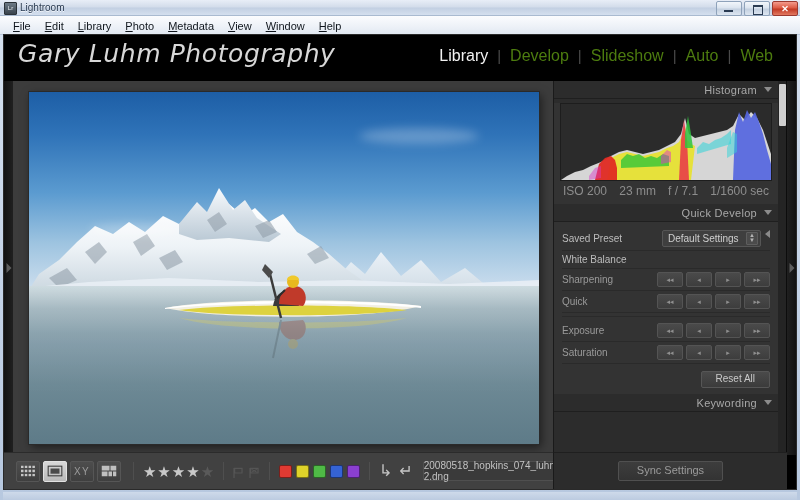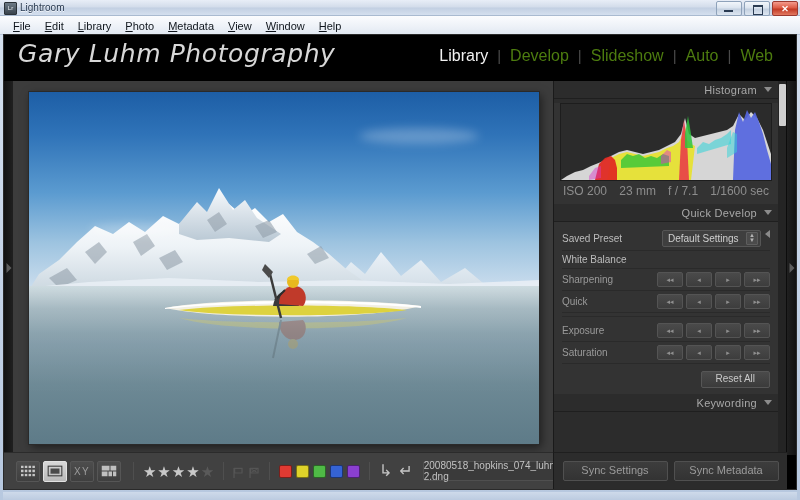--- a/index.html
+++ b/index.html
@@ -648,20 +648,19 @@
         </div>
 
         <div class="filename">
           <span>20080518_hopkins_074_luhm-2.dng</span>
           <div class="fn-tri"></div>
         </div>
       </div>
 
       <div class="lr-syncbar">
         <div class="sync-btn">Sync Settings</div>
-        <div class="sync-btn">Sync Metadata</div>
       </div>
 
     </div>
 
     <div class="statusbar"></div>
   </div>
 </div>
 
 </body></html>

